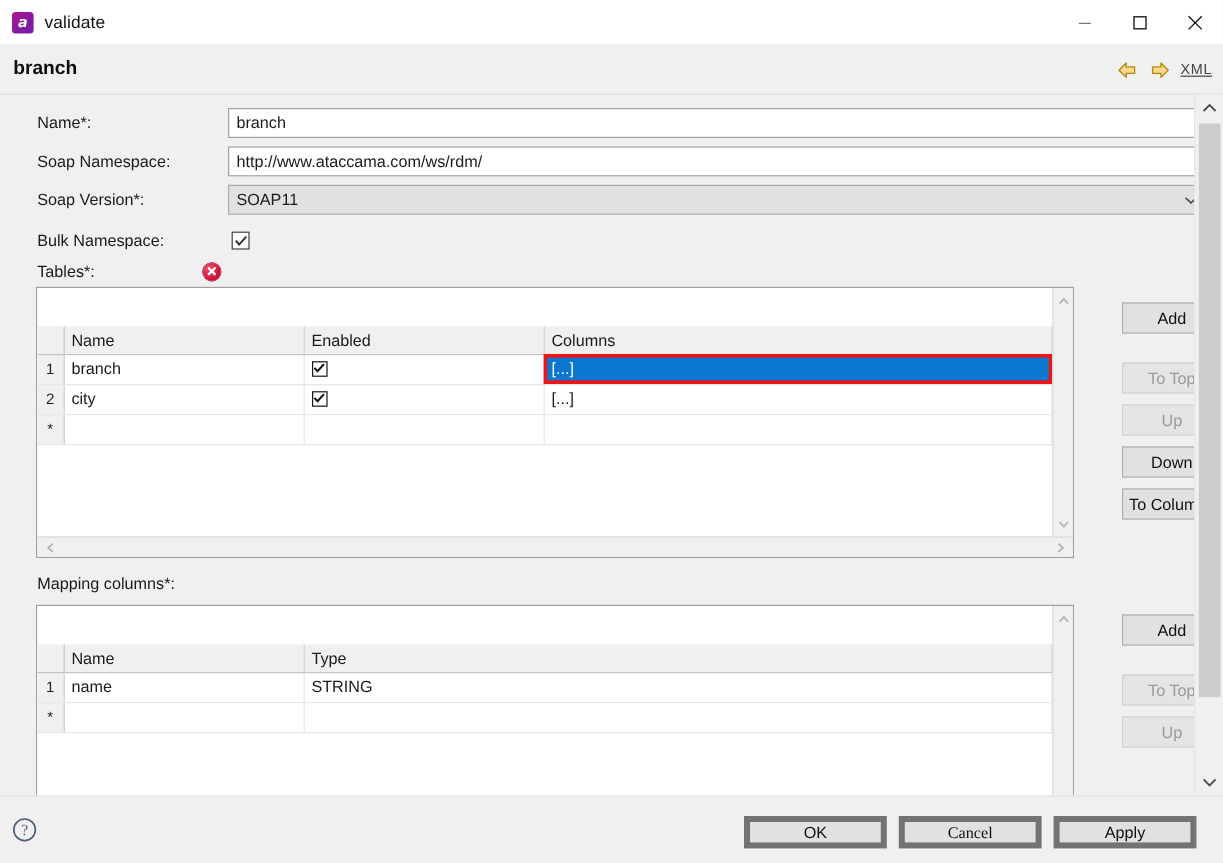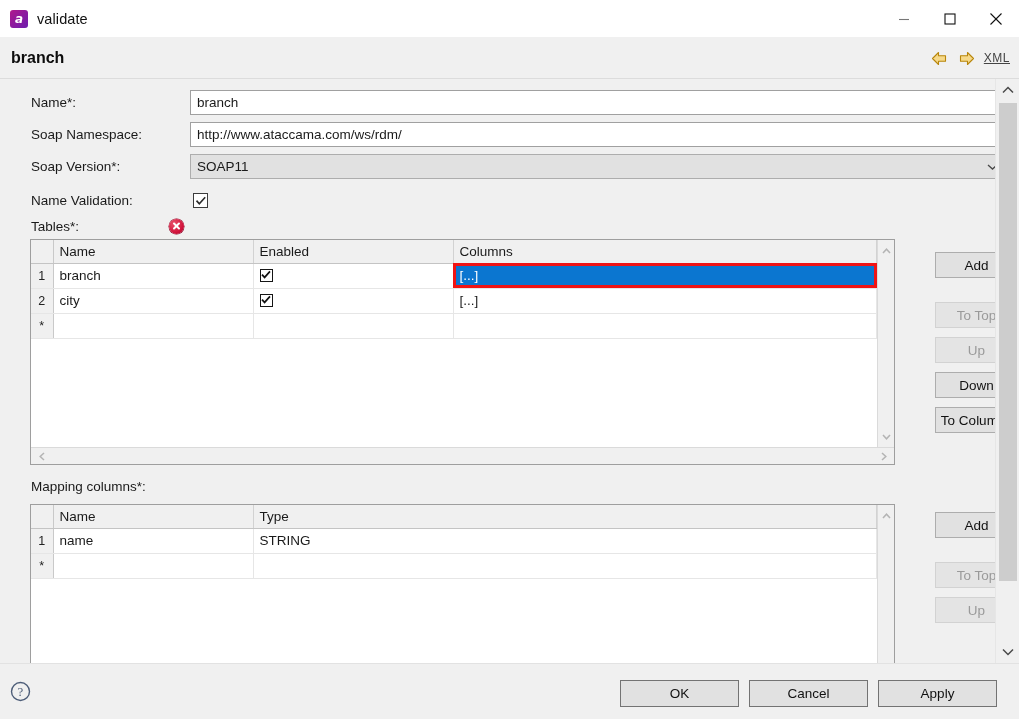--- a/index.html
+++ b/index.html
@@ -126,21 +126,21 @@
   .err-badge::before { transform: rotate(45deg); }
   .err-badge::after  { transform: rotate(-45deg); }
 
   
   .panel {
     position: absolute;
     border: 1px solid #9e9e9e;
     background: #ffffff;
     overflow: hidden;
   }
-  .grid { width: 100%; border-collapse: collapse; table-layout: fixed; }
+  .grid { width: 100%; border-collapse: collapse; table-layout: fixed; margin-top: 32px; }
   .grid th {
     background: #f0f0f0;
     border-right: 1px solid #d2d2d2;
     border-bottom: 1px solid #c4c4c4;
     height: 23px; padding: 0 0 0 6px;
     font-size: 13.5px; font-weight: normal; color: #1a1a1a;
     text-align: left;
   }
   .grid td {
     border-right: 1px solid #e6e6e6;
@@ -233,21 +233,21 @@
   
   .footer {
     position: absolute; left: 0; top: 663px;
     width: 1019px; height: 56px;
     background: #f0f0f0;
     border-top: 1px solid #e2e2e2;
   }
   .help-icon { position: absolute; left: 10px; top: 17px; }
   .fbtn {
     position: absolute; top: 680px; height: 27px; width: 119px;
-    background: #e1e1e1; border: 1px solid #737373;
+    background: #e1e1e1; border: 5px solid #737373;
     display: flex; align-items: center; justify-content: center;
     font-size: 13.5px; color: #111;
   }
 </style>
 </head>
 <body>
 
 <div class="titlebar">
   <div class="app-icon"></div>
   <div class="app-title">validate</div>
@@ -308,21 +308,21 @@
       <span>SOAP11</span>
       <span class="combo-arrow">
         <svg width="11" height="7" viewBox="0 0 11 7">
               <path d="M1 1.4 L5.5 5.6 L10 1.4" fill="none" stroke="#4a4a4a" stroke-width="1.3"></path>
             </svg>
       </span>
     </span>
   </div>
 
   <div class="frow" style="top:108px;">
-    <span class="flabel">Name Validation:</span>
+    <span class="flabel">Bulk Namespace:</span>
     <span class="checkbox">
       <svg width="12" height="12" viewBox="0 0 12 12">
             <path d="M1.5 5.6 L4.3 8.8 L10.2 2.2" fill="none" stroke="#2b2b2b" stroke-width="1.6"></path>
           </svg>
     </span>
   </div>
 
   <div class="frow" style="top:134px;">
     <span class="flabel">Tables*:</span>
     <span class="err-badge"></span>
@@ -476,14 +476,14 @@
 
 <div class="footer">
   <span class="help-icon">
     <svg width="21" height="21" viewBox="0 0 21 21">
       <circle cx="10.5" cy="10.5" r="9" fill="none" stroke="#4d5d78" stroke-width="1.4"></circle>
       <text x="10.5" y="15" text-anchor="middle" font-family="Liberation Serif, serif" font-size="13" fill="#4d5d78">?</text>
     </svg>
   </span>
 </div>
 <div class="fbtn" style="left:620px;">OK</div>
-<div class="fbtn" style="left:749px;">Cancel</div>
+<div class="fbtn" style="left:749px;font-family:Liberation Serif, serif;">Cancel</div>
 <div class="fbtn" style="left:878px;">Apply</div>
 
 </body></html>

